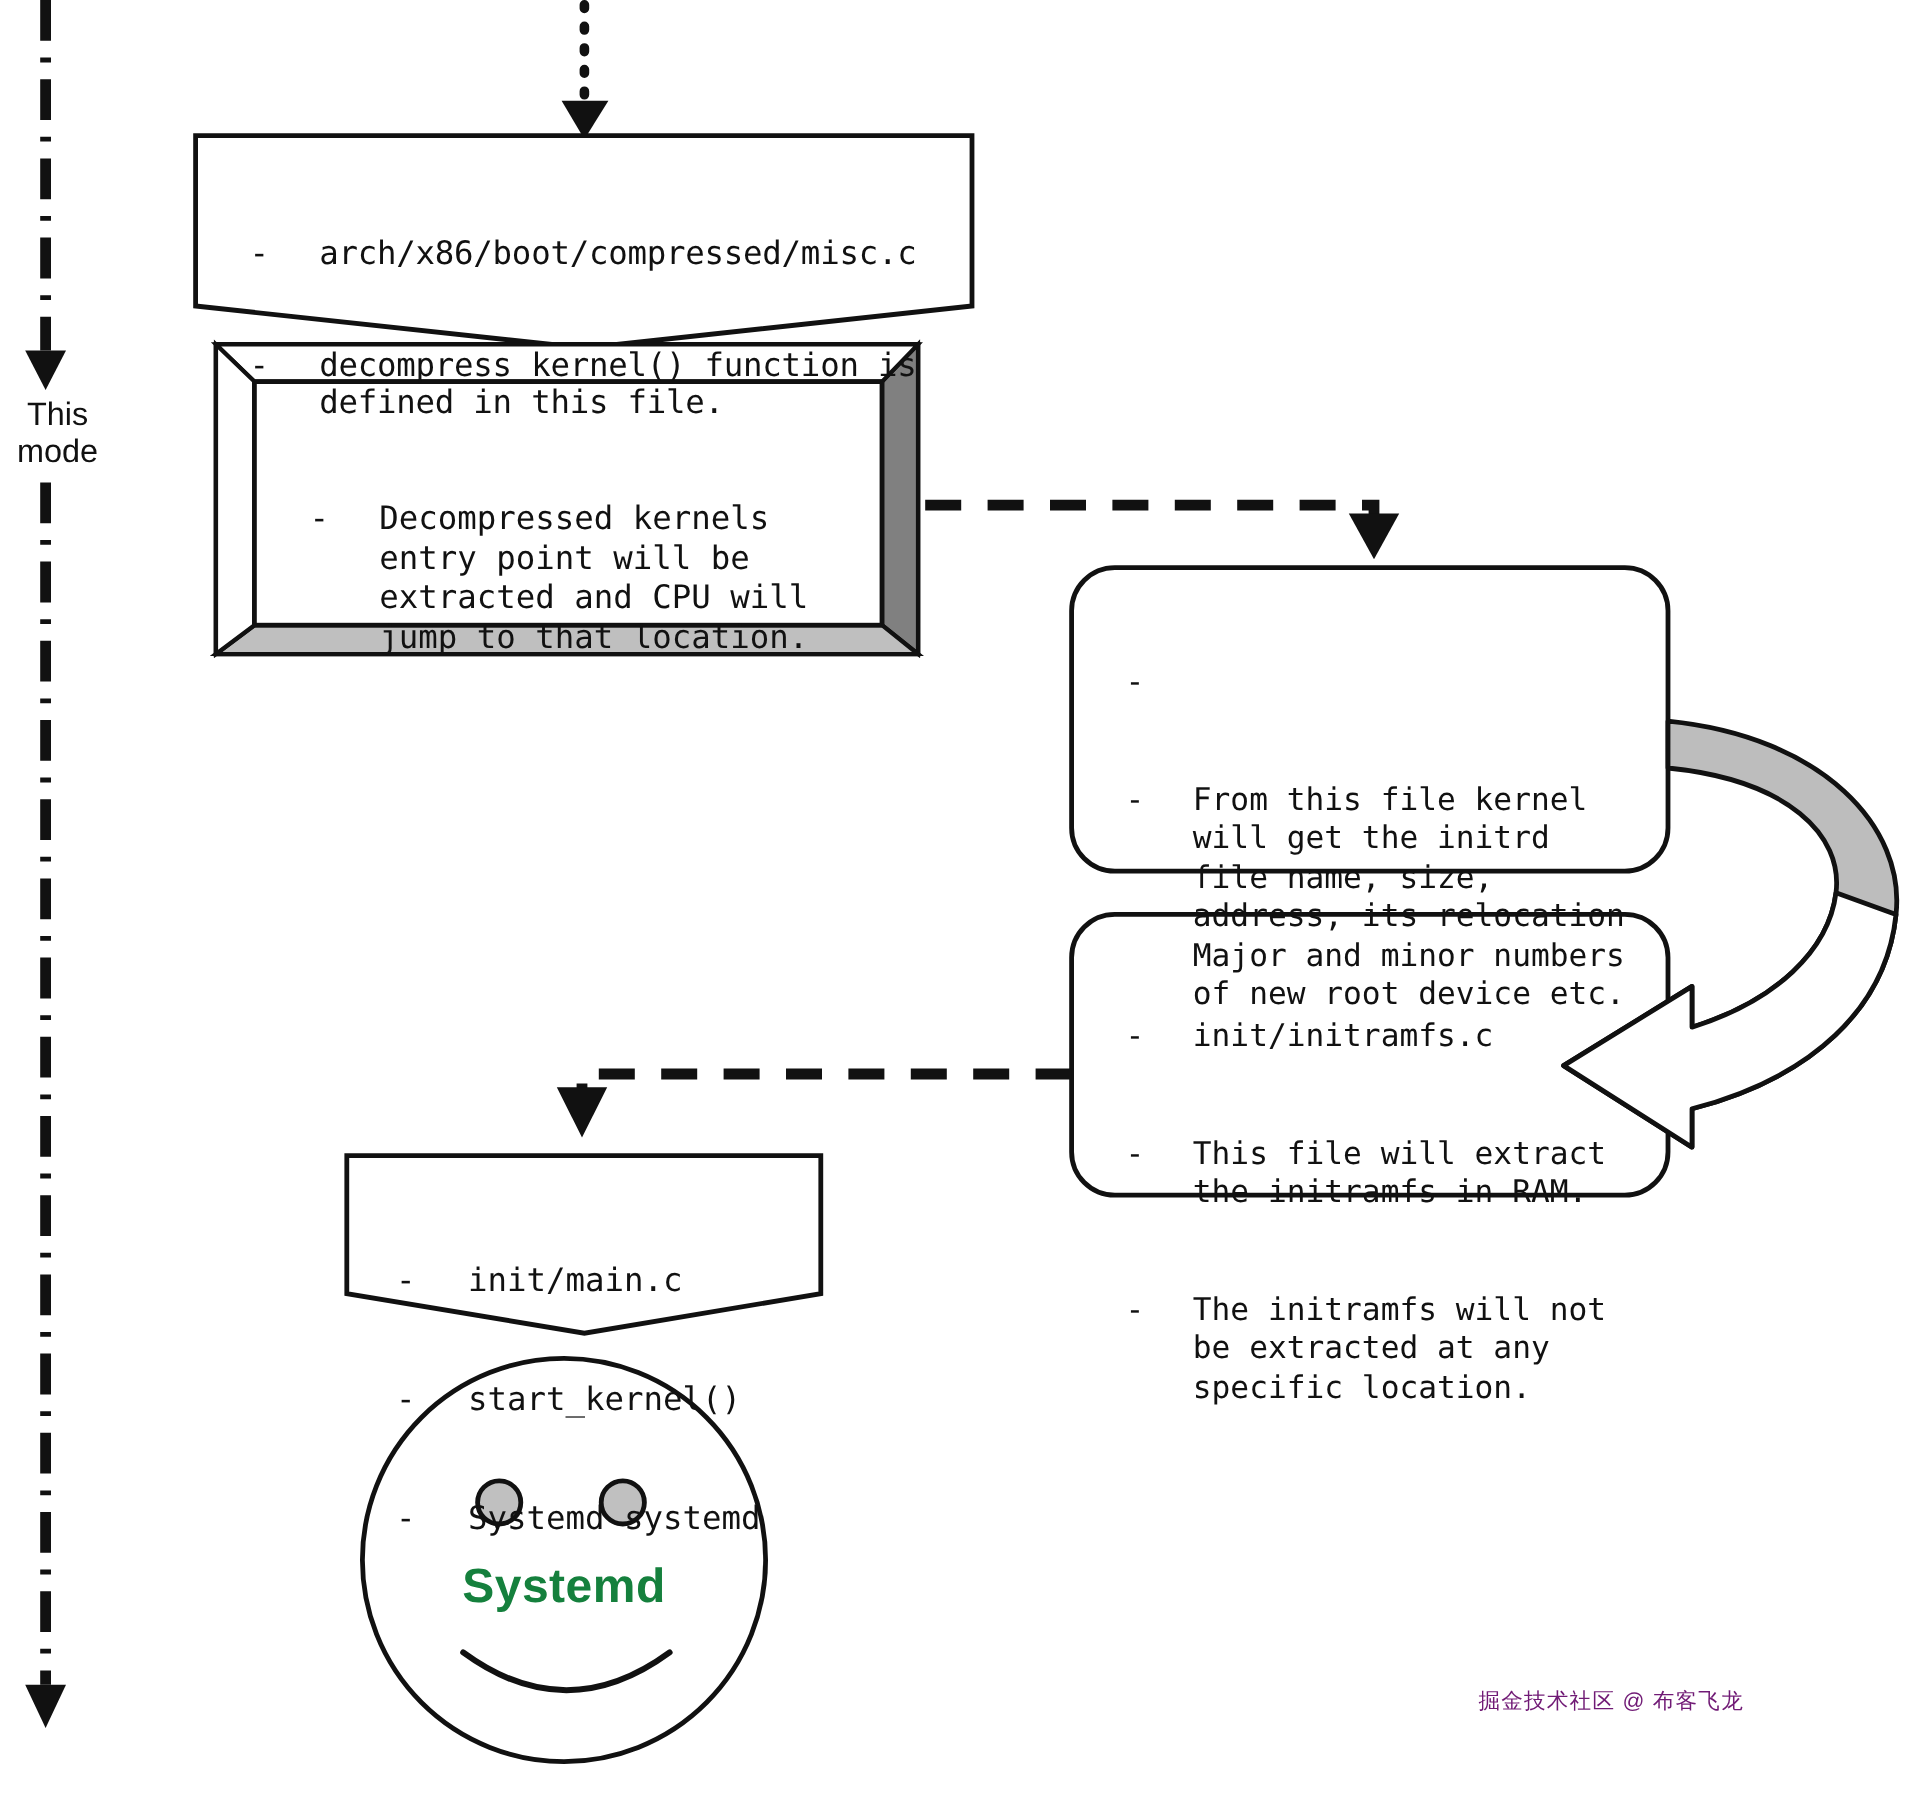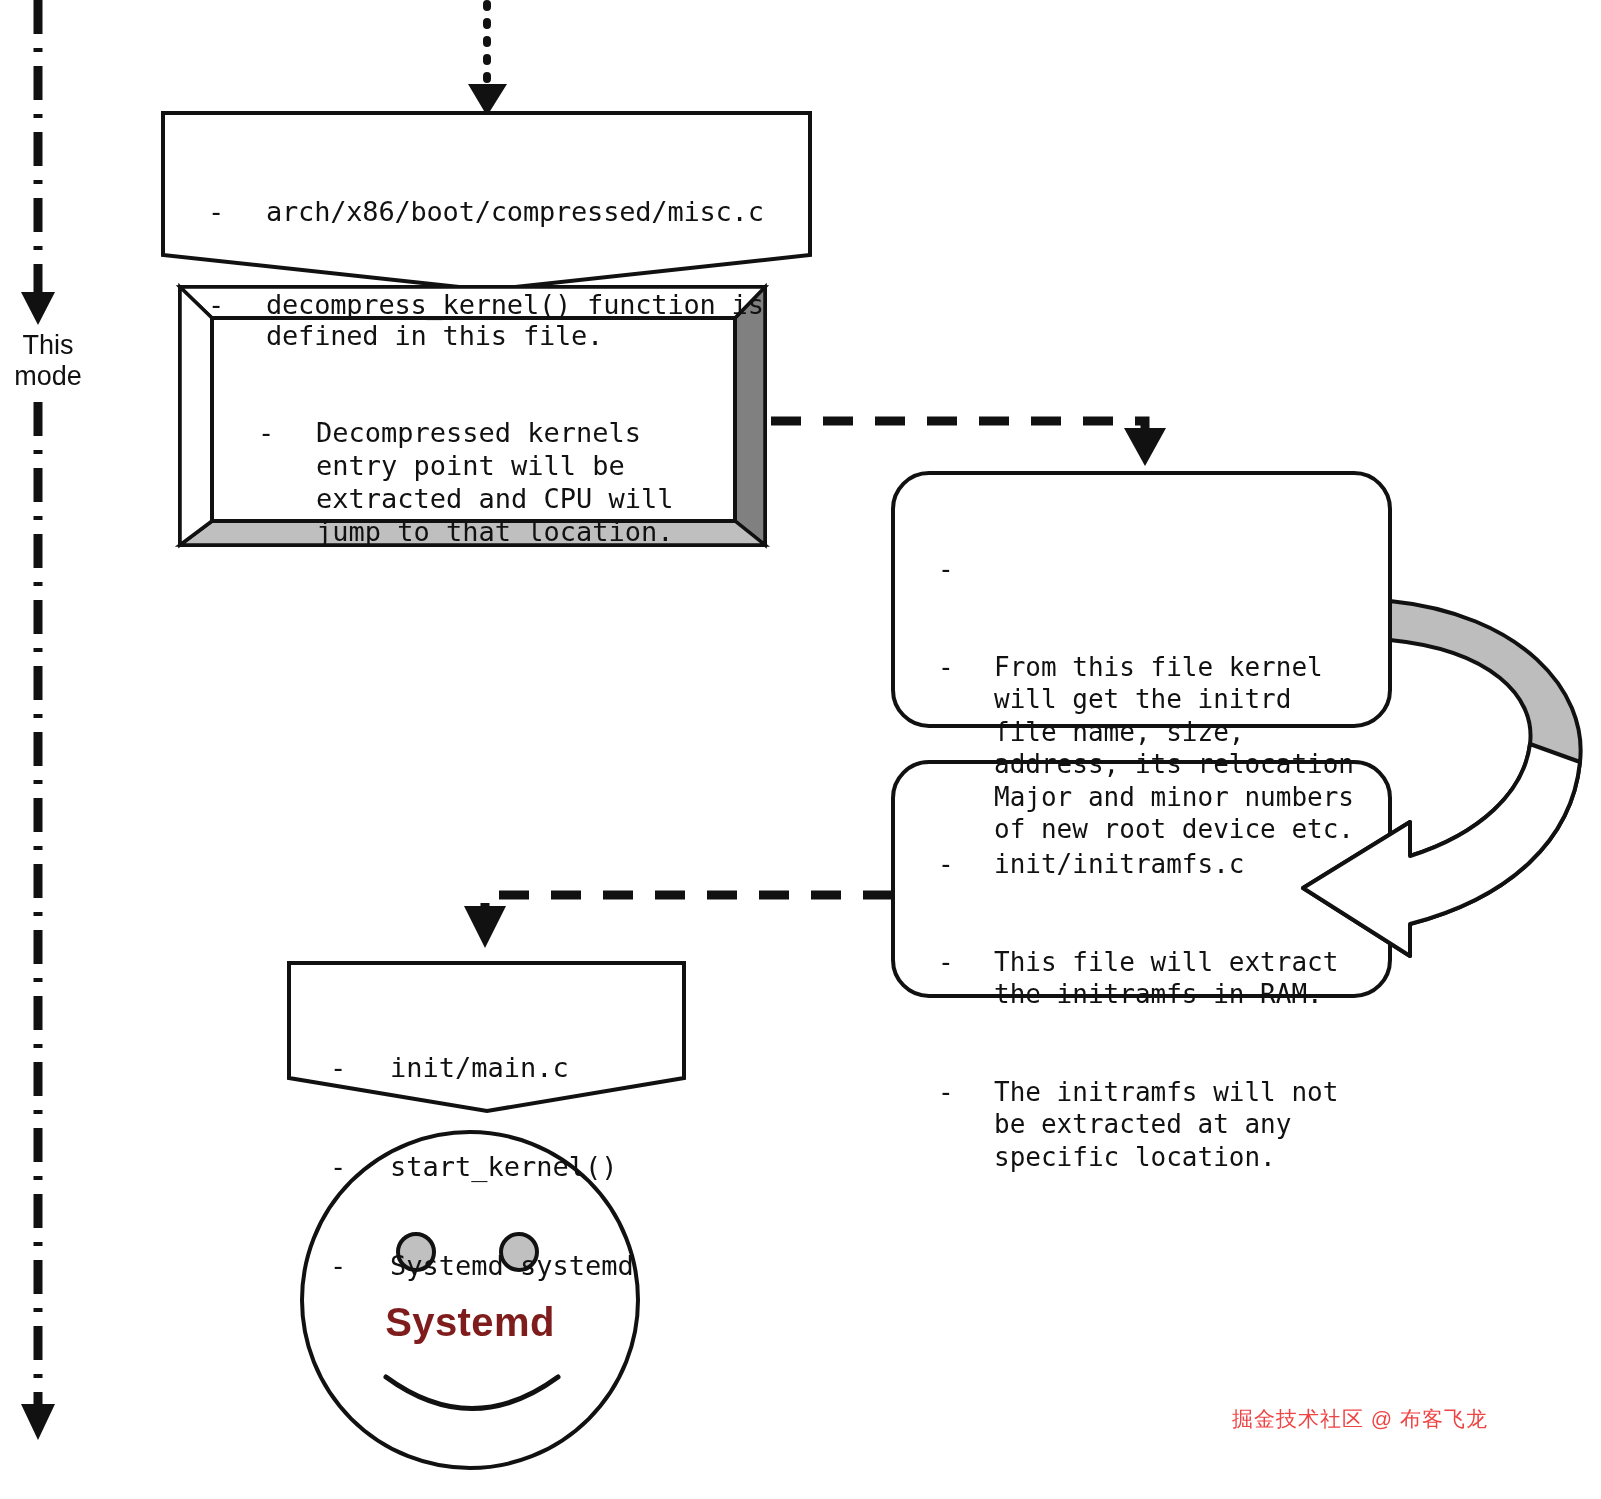--- a/index.html
+++ b/index.html
@@ -117,32 +117,32 @@
   
   #systemd-label {
     position: absolute;
     left: 315px;
     top: 1300px;
     width: 310px;
     text-align: center;
     font-family: "Liberation Sans", sans-serif;
     font-weight: bold;
     font-size: 40px;
-    color: #7f1d1d;
+    color: #15803d;
     letter-spacing: 0.4px;
   }
 
   
   #watermark {
     position: absolute;
     left: 1232px;
     top: 1405px;
     font-family: "Liberation Sans", sans-serif;
-    font-size: 21px;
-    color: #ef4444;
+    font-size: 18px;
+    color: #701a75;
     letter-spacing: 1px;
     white-space: nowrap;
   }
 </style>
 </head>
 <body>
 
 <div id="stage">
 
   <svg id="vector-layer" viewBox="0 0 1601 1499" xmlns="http://www.w3.org/2000/svg">

